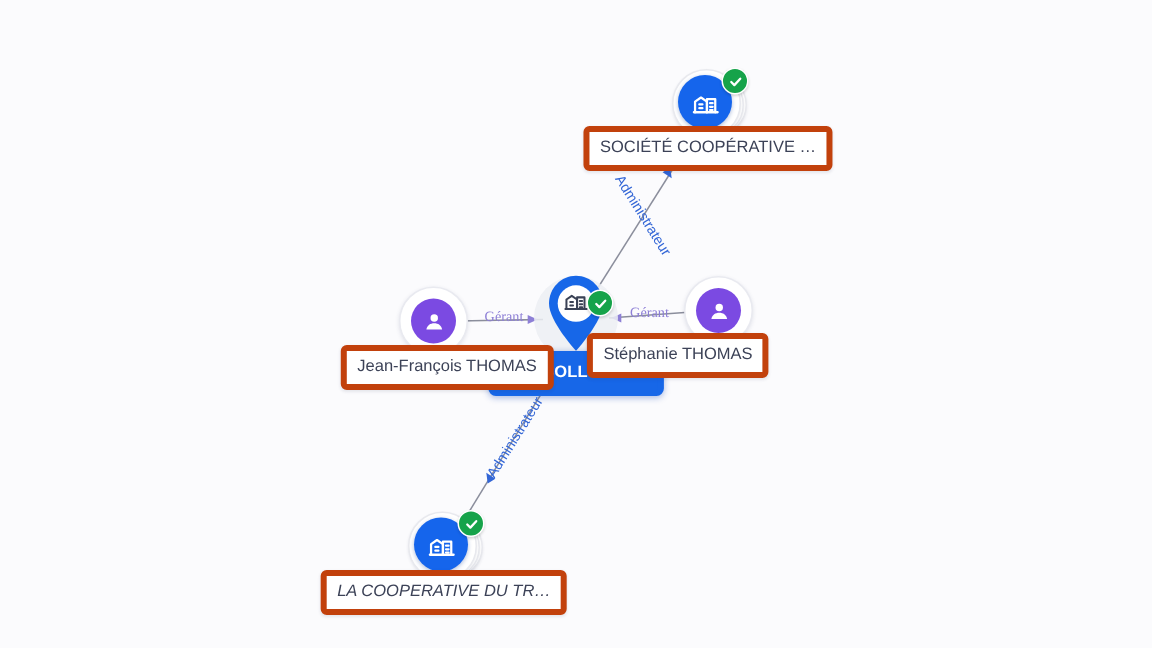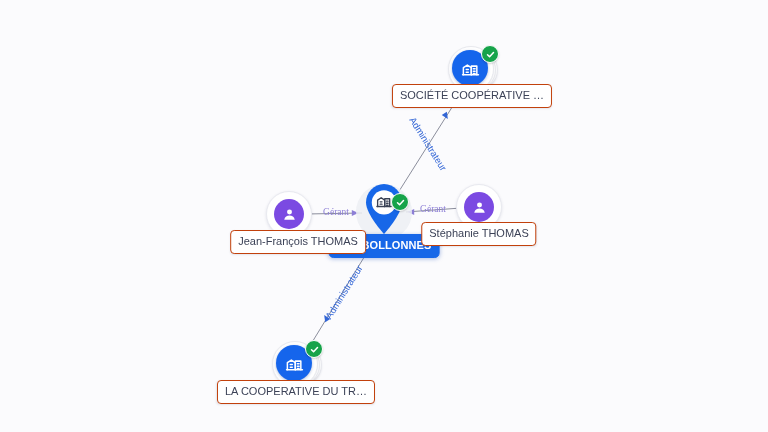--- a/index.html
+++ b/index.html
@@ -134,21 +134,21 @@
 
   
   .node-label {
     position: absolute;
     transform: translate(-50%, 0);
     white-space: nowrap;
     font-size: 11px;
     line-height: 1;
     color: #3c4257;
     background: #ffffff;
-    border: 1px solid #c2410c;
+    border: 4px solid #c2410c;
     border-radius: 4px;
     padding: 5px 7px 6px 7px;
     box-shadow: 0 1px 2px rgba(40,50,90,.10);
   }
 
   .node-label.selected {
     background: #1767e8;
     border-color: #1767e8;
     color: #ffffff;
     font-weight: 600;
@@ -277,17 +277,17 @@
       </div>
     </div>
   <div id="label-layer">
       <div class="edge-label admin" style="left: 428px; top: 144px; transform: translate(-50%, -50%) rotate(58deg);">Administrateur</div>
       <div class="edge-label admin" style="left: 344px; top: 292px; transform: translate(-50%, -50%) rotate(-58deg);">Administrateur</div>
       <div class="edge-label gerant" style="left: 336px; top: 213px; transform: translate(-50%, -50%) rotate(0deg);">Gérant</div>
       <div class="edge-label gerant" style="left: 433px; top: 210px; transform: translate(-50%, -50%) rotate(0deg);">Gérant</div>
       <div class="node-label" style="left: 472px; top: 84px;">SOCIÉTÉ COOPÉRATIVE …</div>
       <div class="node-label selected" style="left: 384px; top: 234px;">LES BOLLONNES</div>
       <div class="node-label" style="left: 298px; top: 230px;">Jean-François THOMAS</div>
-      <div class="node-label" style="left: 479px; top: 222px;">Stéphanie THOMAS</div>
-      <div class="node-label" style="left: 296px; top: 380px;">LA COOPERATIVE DU TR…</div>
+      <div class="node-label" style="left: 452px; top: 222px;">Stéphanie THOMAS</div>
+      <div class="node-label" style="left: 296px; top: 380px; font-style: italic;">LA COOPERATIVE DU TR…</div>
     </div>
 
 </div>
 
 </body></html>

